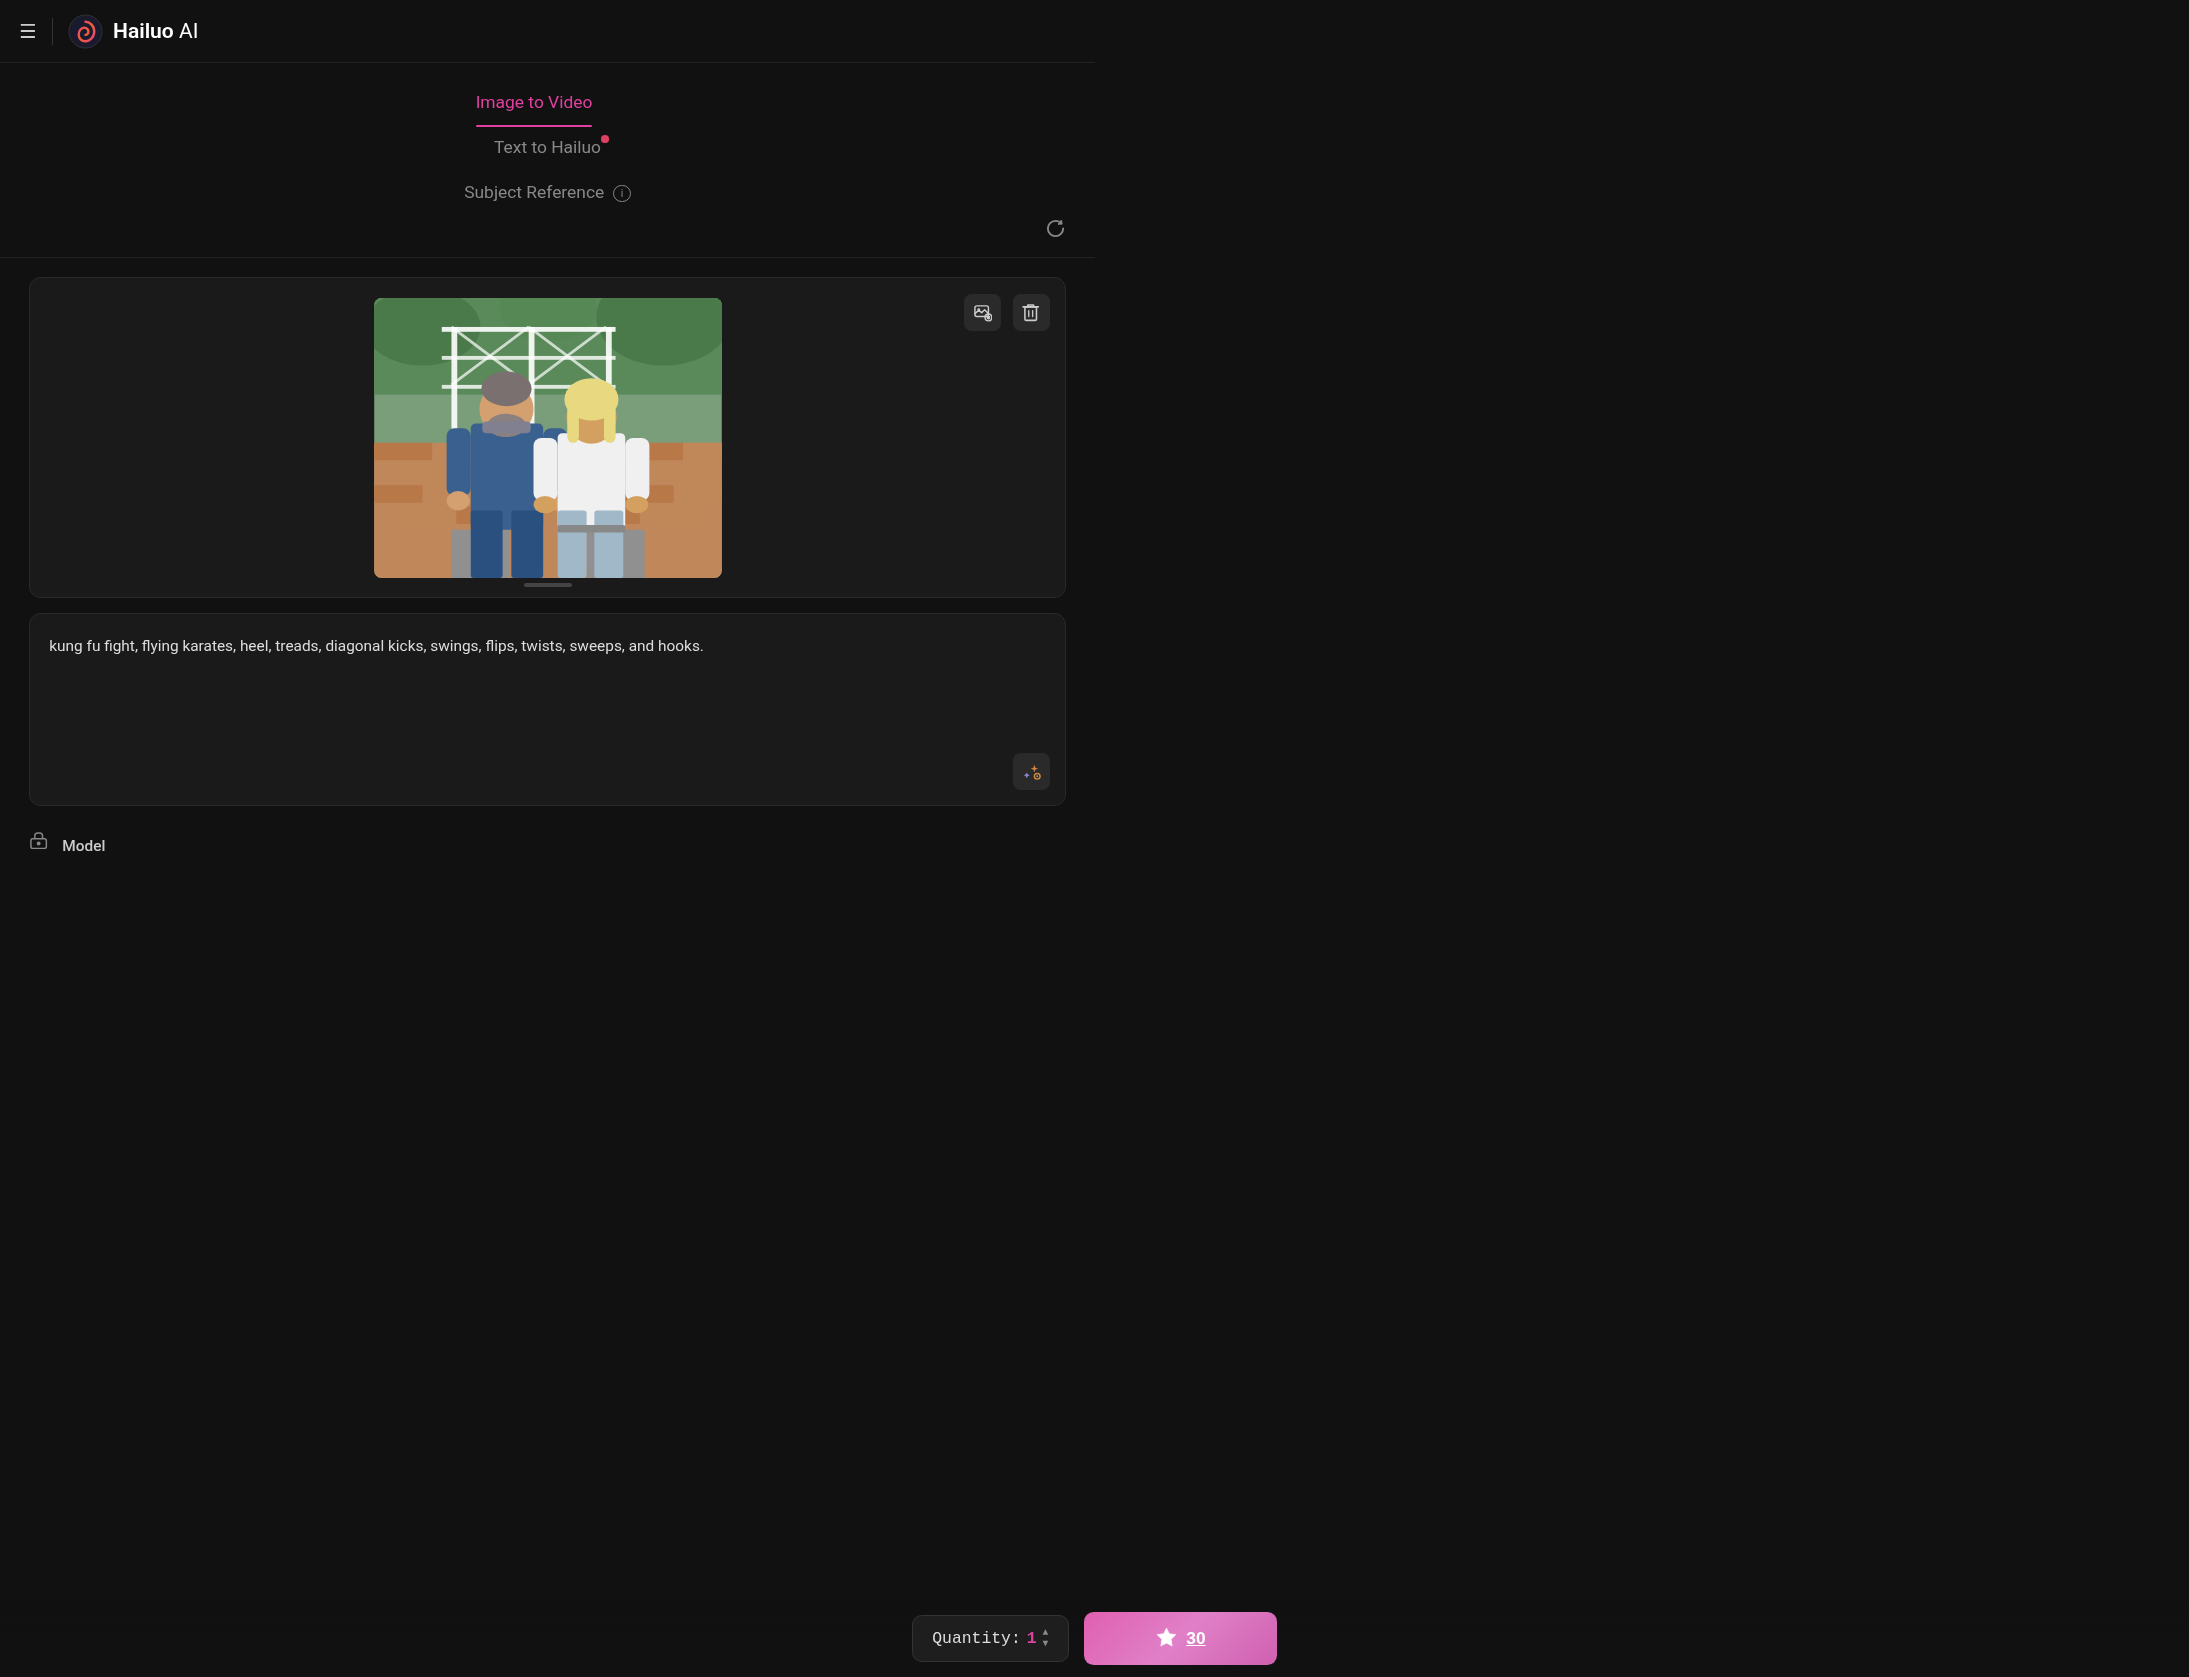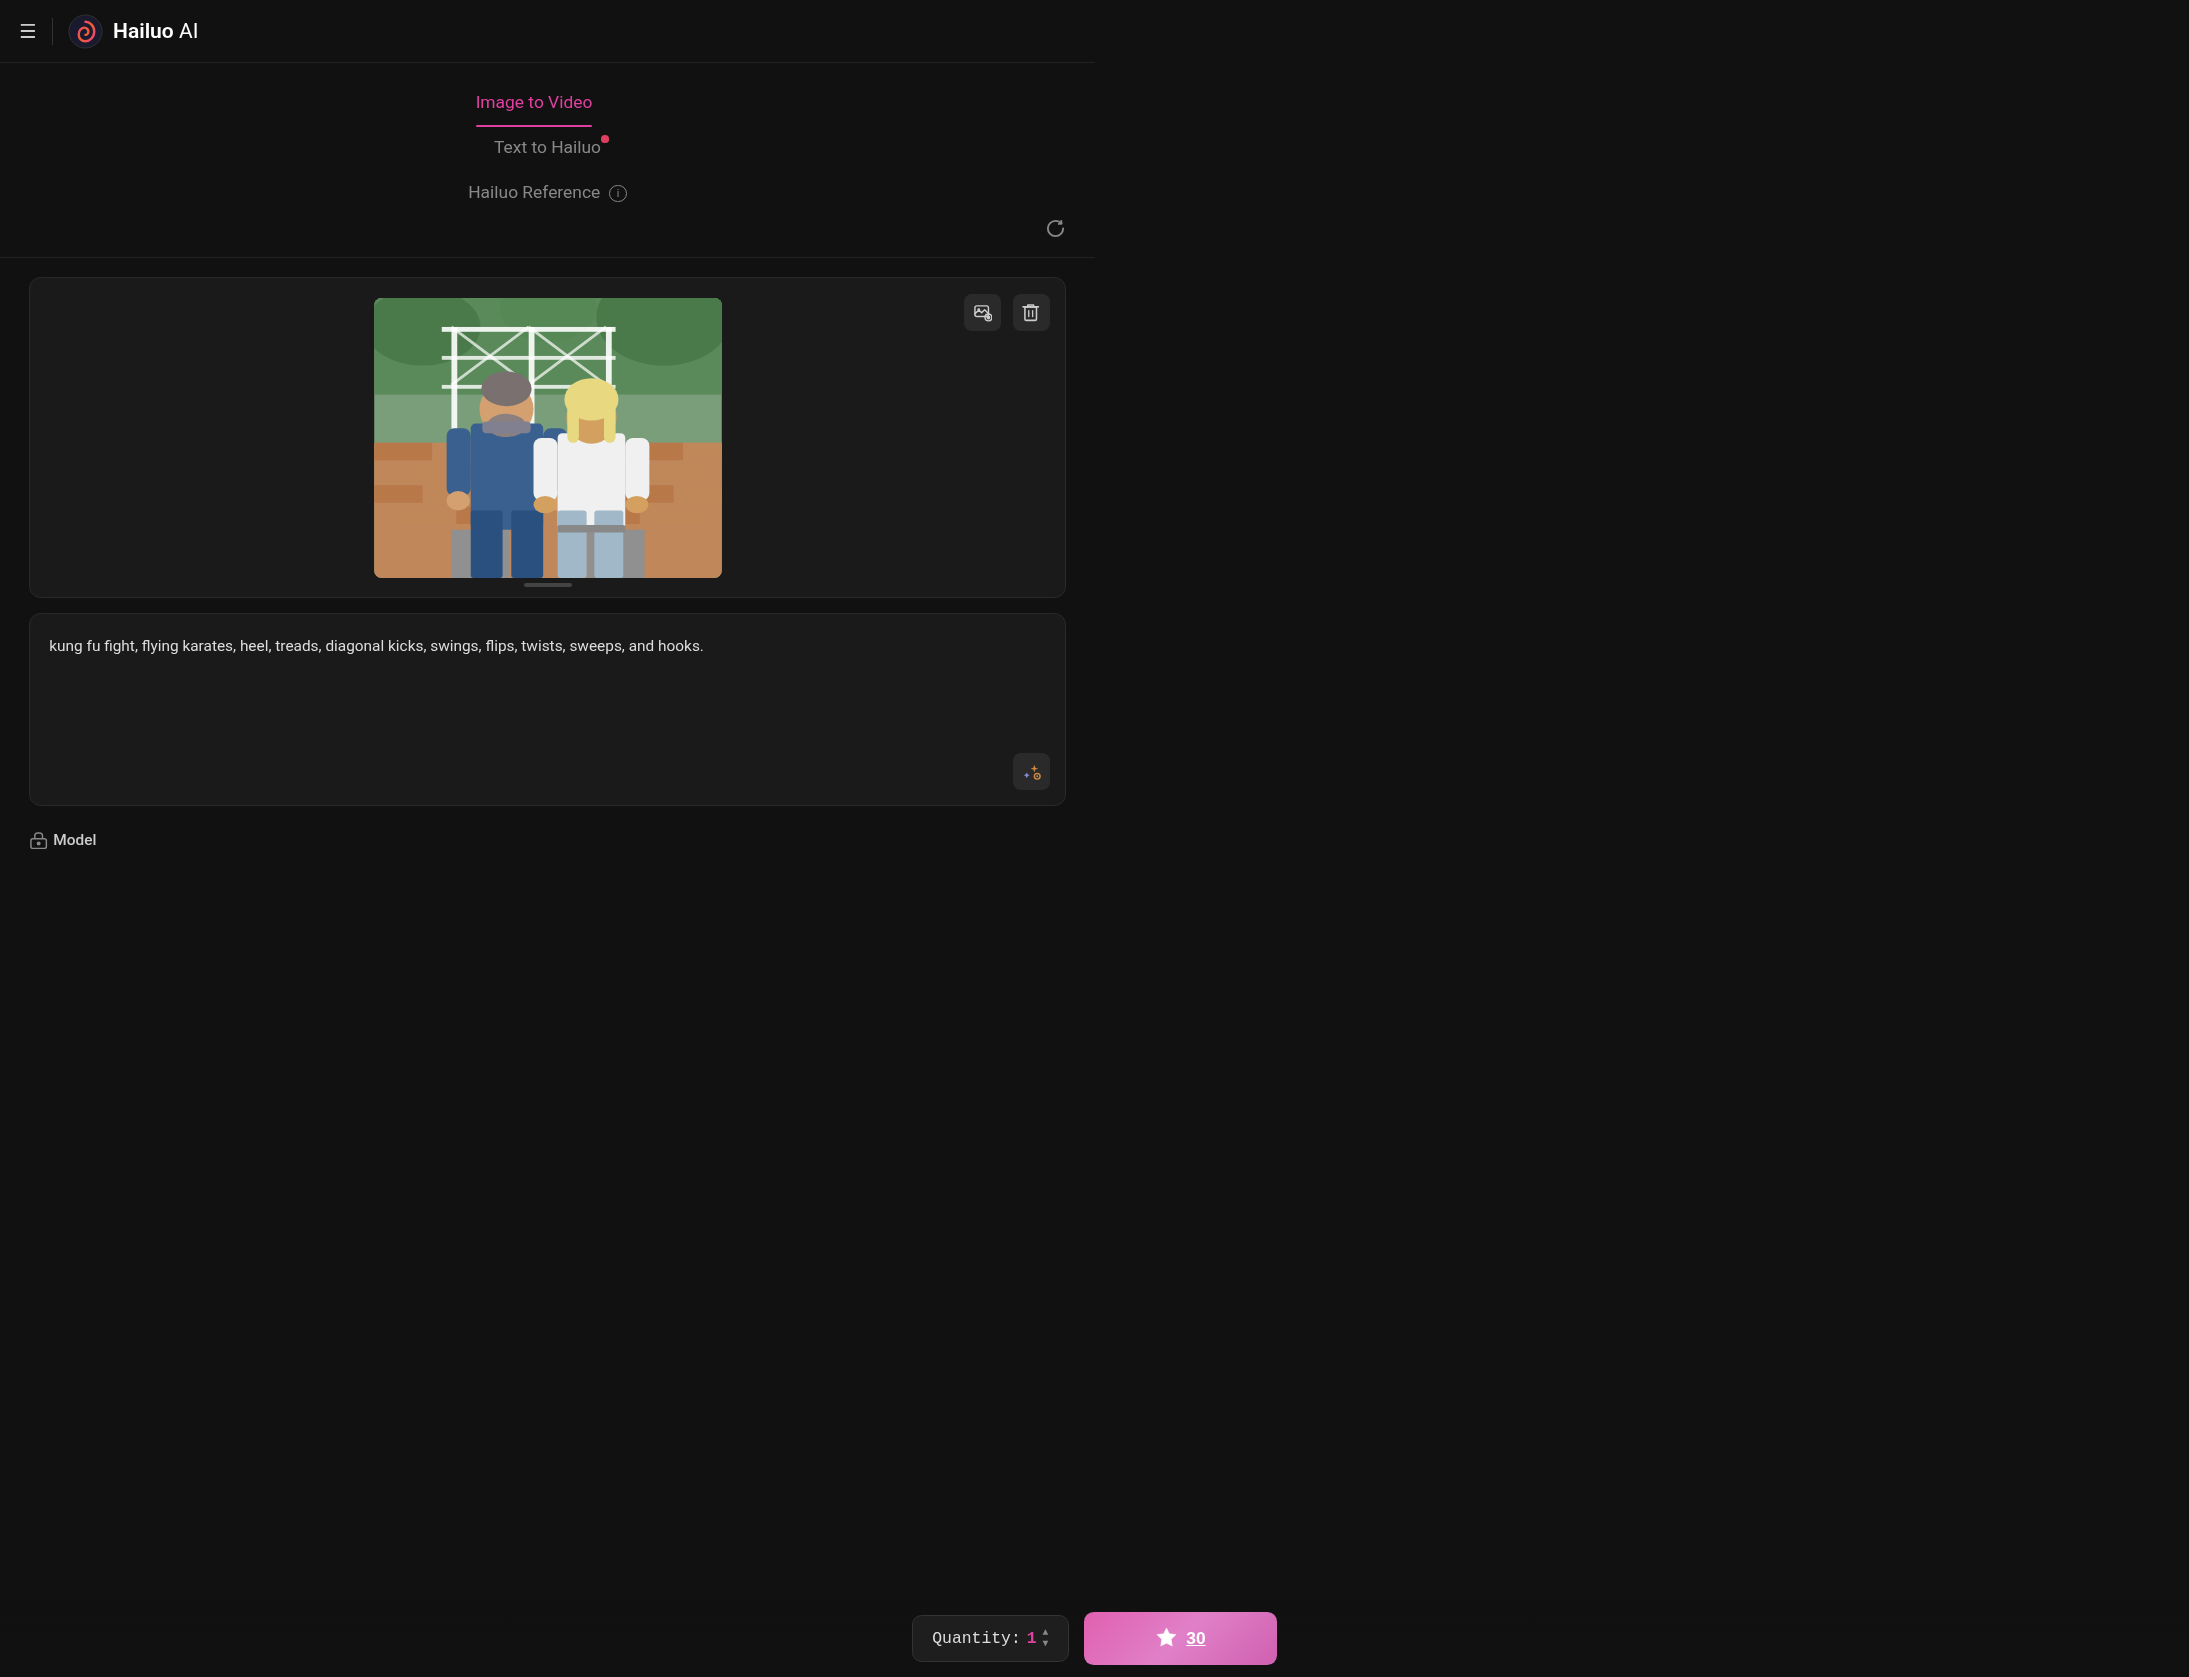--- a/index.html
+++ b/index.html
@@ -216,22 +216,22 @@
       display: flex;
       align-items: center;
       justify-content: center;
       color: #cccccc;
       font-size: 15.4px;
     }
 
     
     .model-section {
       display: flex;
-      align-items: flex-start;
-      gap: 5px;
+      align-items: flex-end;
+      gap: 14px;
       padding: 9.7px 0;
     }
 
     .model-icon {
       color: #888;
       font-size: 17.4px;
     }
 
     .model-label {
       color: #cccccc;
@@ -348,21 +348,21 @@
 
 <div class="nav-tabs">
   <div class="nav-tab active">
     <span>Image to Video</span>
   </div>
   <div class="nav-tab">
     <span>Text to Hailuo</span>
     <span class="dot-badge"></span>
   </div>
   <div class="nav-tab">
-    <span>Hailuo Reference</span>
+    <span>Subject Reference</span>
     <span class="info-icon">i</span>
   </div>
   <div class="nav-refresh">
     <svg width="21" height="21" viewBox="0 0 22 22" fill="none" xmlns="http://www.w3.org/2000/svg">
       <path d="M19 11C19 15.418 15.418 19 11 19C6.582 19 3 15.418 3 11C3 6.582 6.582 3 11 3C13.5 3 15.75 4.1 17.25 5.85" stroke="#888" stroke-width="2" stroke-linecap="round"></path>
       <path d="M17 3 L17.25 5.85 L14.5 6.2" stroke="#888" stroke-width="2" stroke-linecap="round" stroke-linejoin="round"></path>
     </svg>
   </div>
 </div>
 

